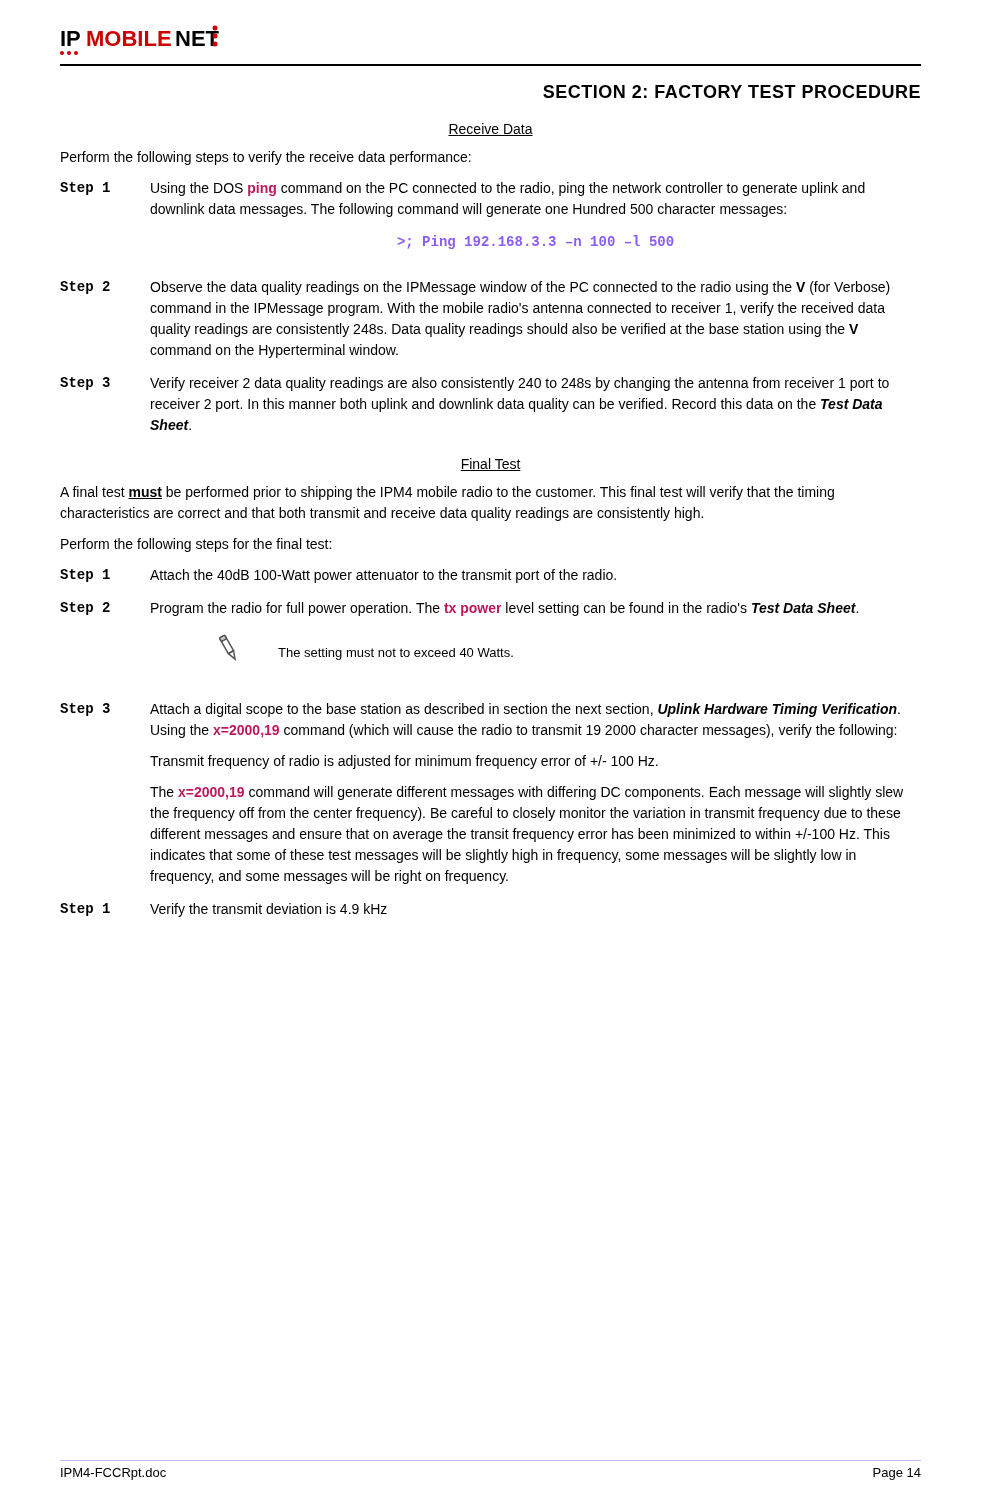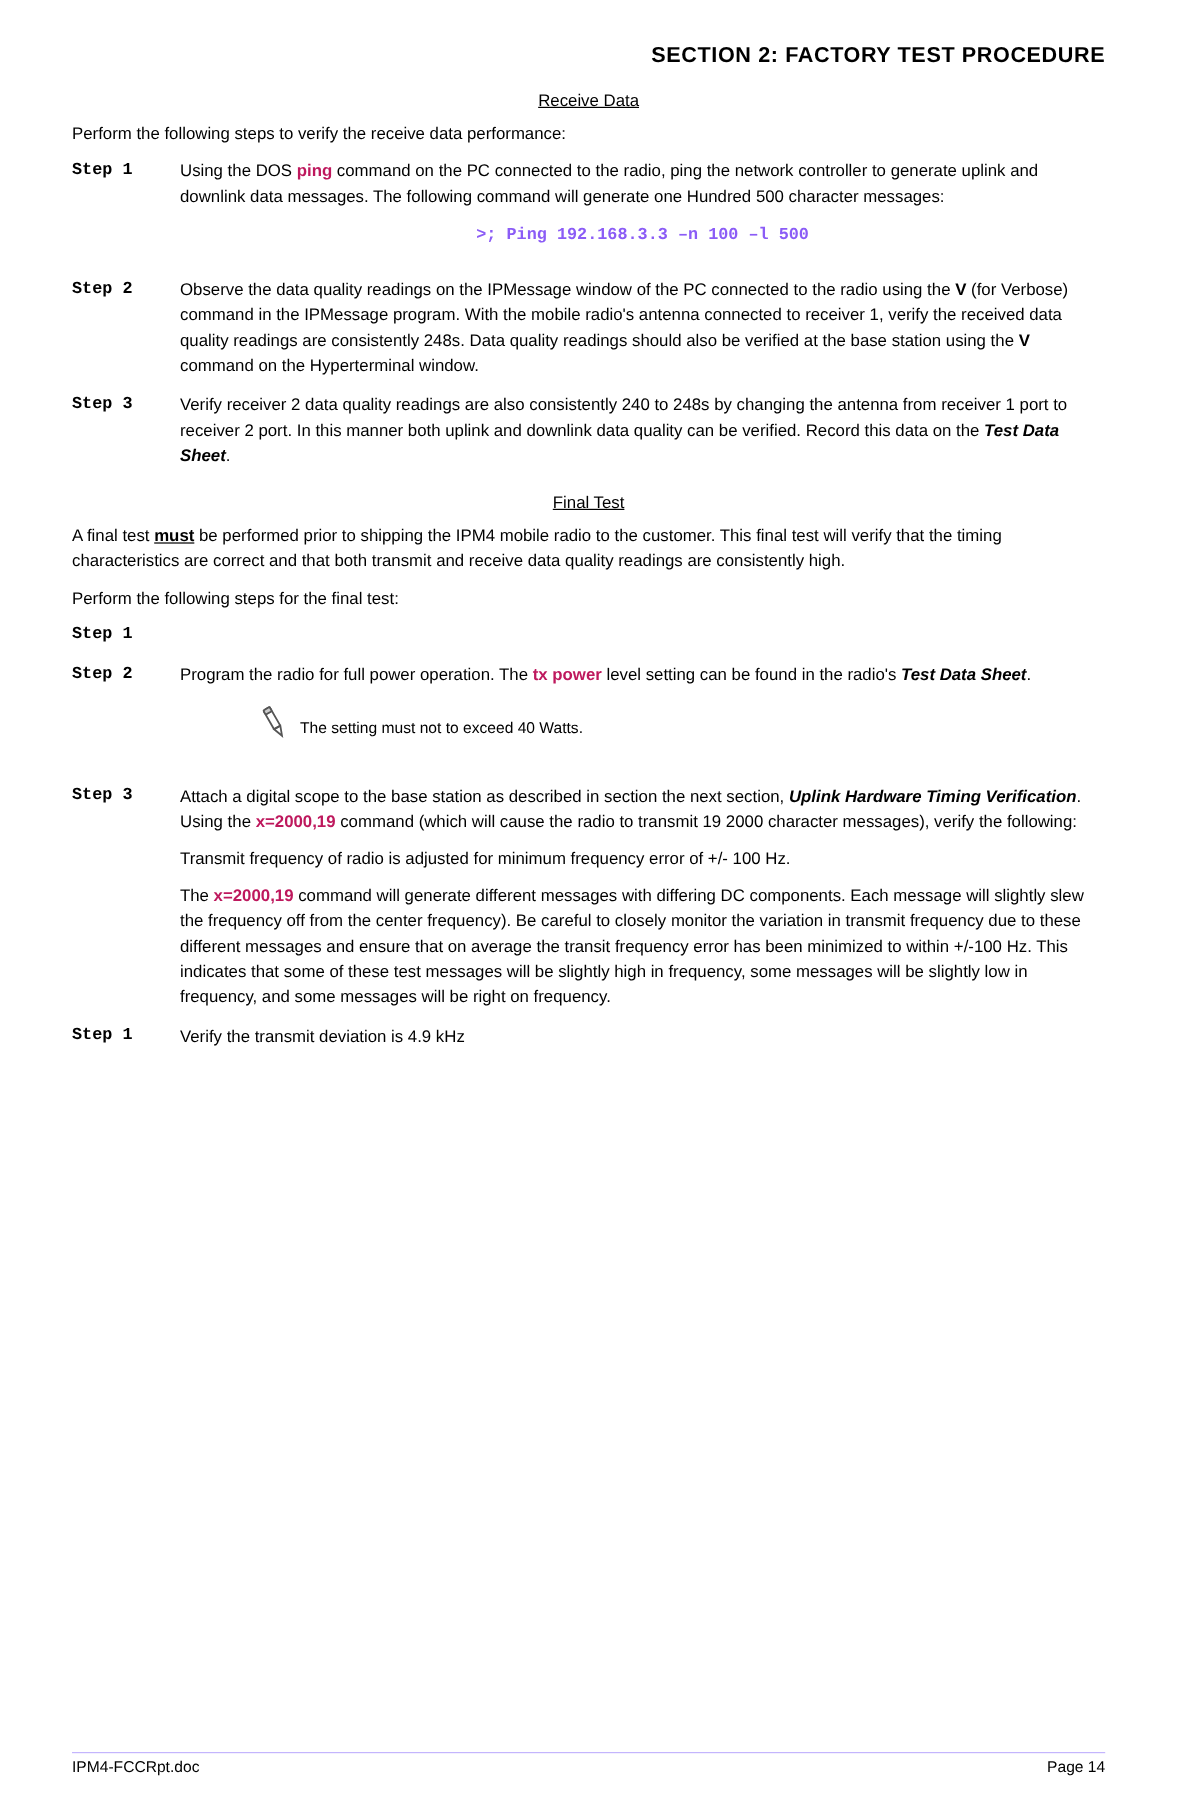--- a/index.html
+++ b/index.html
@@ -83,21 +83,21 @@
       font-style: italic;
     }
     .underline-bold {
       font-weight: bold;
       text-decoration: underline;
     }
     .note-box {
       display: flex;
       align-items: center;
       margin: 12px 0 12px 60px;
-      gap: 4px;
+      gap: 32px;
     }
     .note-icon {
       font-size: 28px;
       color: #555;
       min-width: 36px;
       text-align: center;
     }
     .note-text {
       font-size: 13px;
     }
@@ -111,20 +111,41 @@
       font-size: 13px;
       border-top: 1px solid #c4b5fd;
       padding-top: 4px;
     }
   </style>
 </head>
 <body>
 
 <div class="page-container">
 
+  <div class="header">
+    <div class="logo-area">
+
+      <svg width="160" height="38" viewBox="0 0 160 38">
+
+        <text x="0" y="26" font-family="Arial" font-size="22" font-weight="bold" fill="#000">IP</text>
+
+        <text x="26" y="26" font-family="Arial" font-size="22" font-weight="bold" fill="#cc0000">MOBILE</text>
+
+        <text x="115" y="26" font-family="Arial" font-size="22" font-weight="bold" fill="#000">NET</text>
+
+        <circle cx="155" cy="8" r="2.5" fill="#cc0000"></circle>
+        <circle cx="155" cy="16" r="2.5" fill="#cc0000"></circle>
+        <circle cx="155" cy="24" r="2.5" fill="#cc0000"></circle>
+
+        <circle cx="2" cy="33" r="2" fill="#cc0000"></circle>
+        <circle cx="9" cy="33" r="2" fill="#cc0000"></circle>
+        <circle cx="16" cy="33" r="2" fill="#cc0000"></circle>
+      </svg>
+    </div>
+  </div>
 
   <div class="section-title">SECTION 2:  FACTORY TEST PROCEDURE</div>
 
   <div>
     <div class="subsection-heading">Receive Data</div>
 
     <p class="paragraph">Perform the following steps to verify the receive data performance:</p>
 
     <div class="step-row">
       <div class="step-label">Step 1</div>
@@ -153,20 +174,21 @@
     <div class="subsection-heading">Final Test</div>
 
     <p class="paragraph">
       <span>A final test </span><span class="underline-bold">must</span><span> be performed prior to shipping the IPM4 mobile radio to the customer.  This final test will verify that the timing characteristics are correct and that both transmit and receive data quality readings are consistently high.</span>
     </p>
 
     <p class="paragraph">Perform the following steps for the final test:</p>
 
     <div class="step-row">
       <div class="step-label">Step 1</div>
+      <div class="step-content">Attach the 40dB 100-Watt power attenuator to the transmit port of the radio.</div>
     </div>
 
     <div class="step-row">
       <div class="step-label">Step 2</div>
       <div class="step-content">
         <span>Program the radio for full power operation.  The </span><span class="highlight-blue">tx power</span><span> level setting can be found in the radio's </span><span class="bold-italic">Test Data Sheet</span><span>.</span>
         
         <div class="note-box">
           <div class="note-icon">
             

